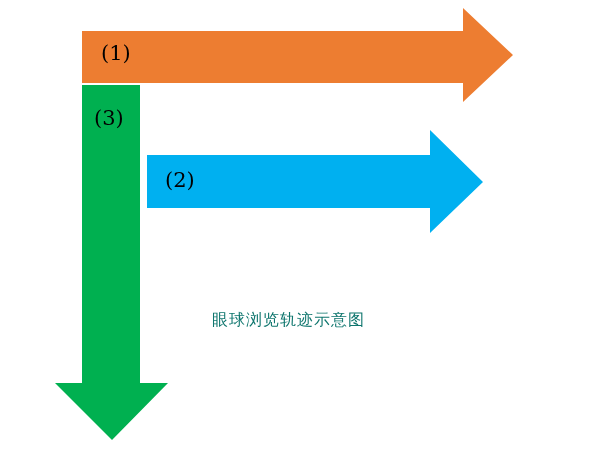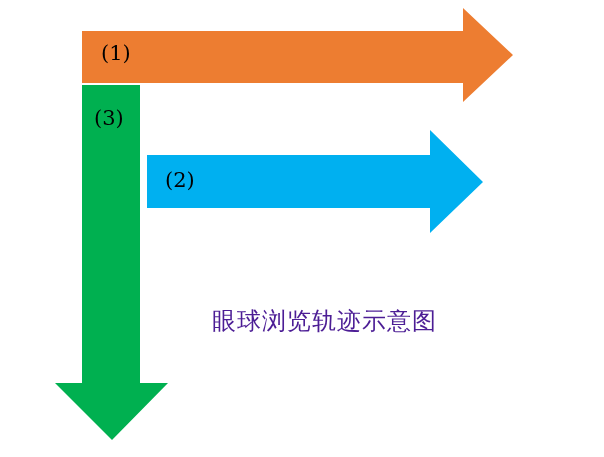--- a/index.html
+++ b/index.html
@@ -28,23 +28,23 @@
     line-height: 23px;
     white-space: nowrap;
   }
   .label-1 { left: 101px; top: 42px; }
   .label-2 { left: 165px; top: 169px; }
   .label-3 { left:  94px; top: 107px; }
   .diagram-title {
     position: absolute;
     left: 212px;
     top: 309px;
-    color: #4c1d95;
-    font-family: Liberation Serif, serif;
-    font-size: 24px;
+    color: #0f766e;
+    font-family: Liberation Mono, monospace;
+    font-size: 16px;
     line-height: 24px;
     letter-spacing: 1px;
     white-space: nowrap;
   }
 </style>
 </head>
 <body>
 
 <div class="canvas">
 

